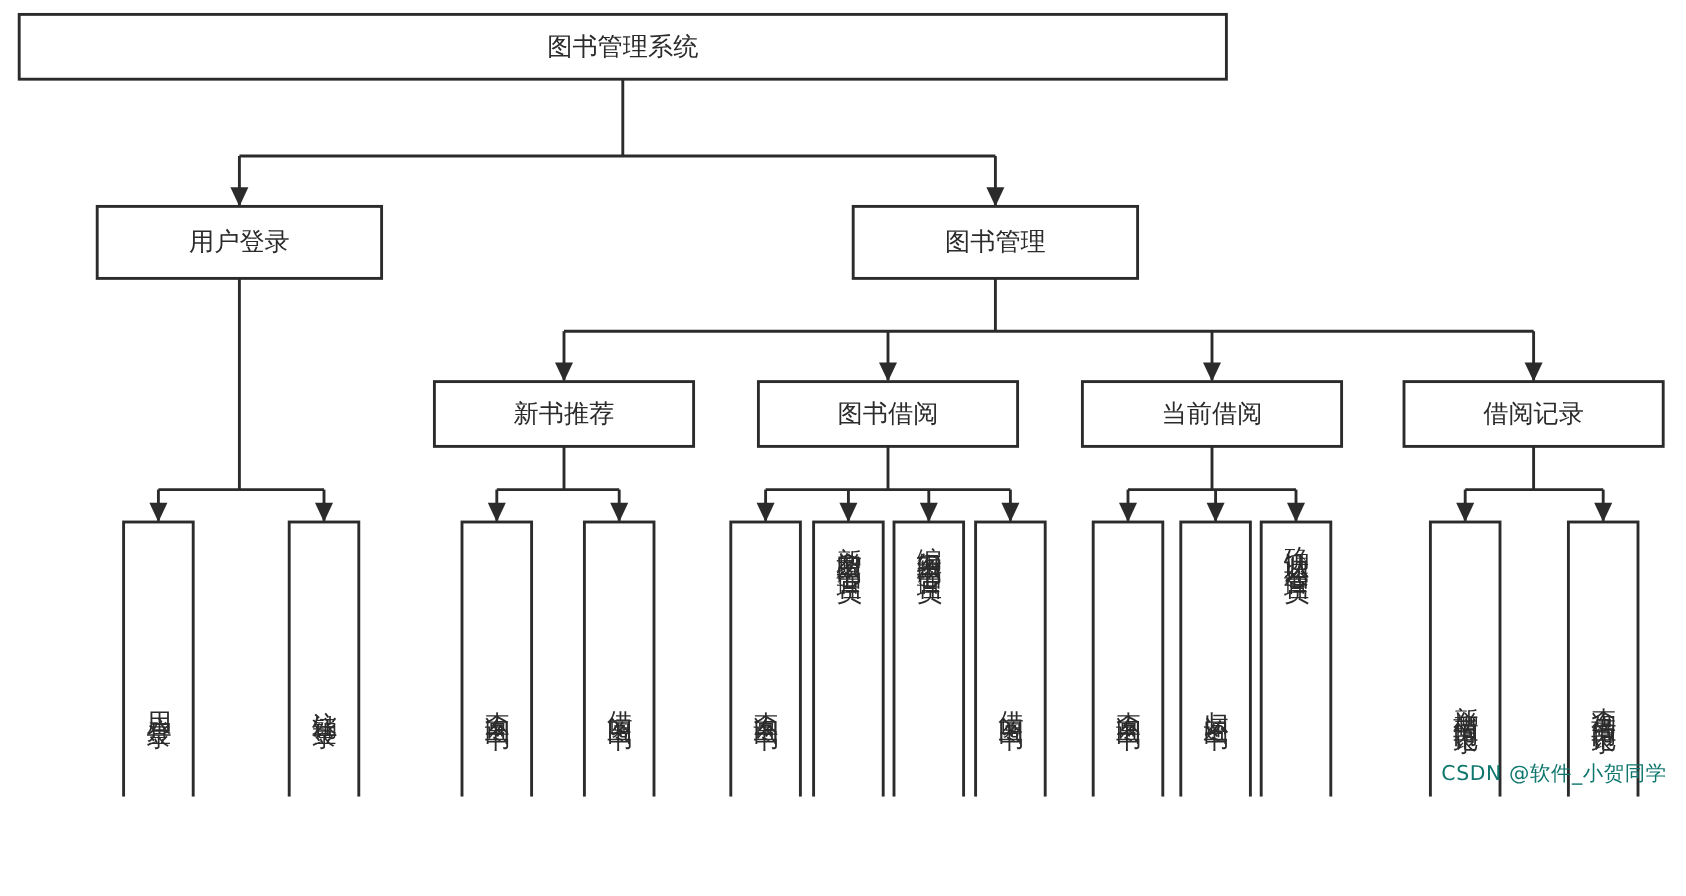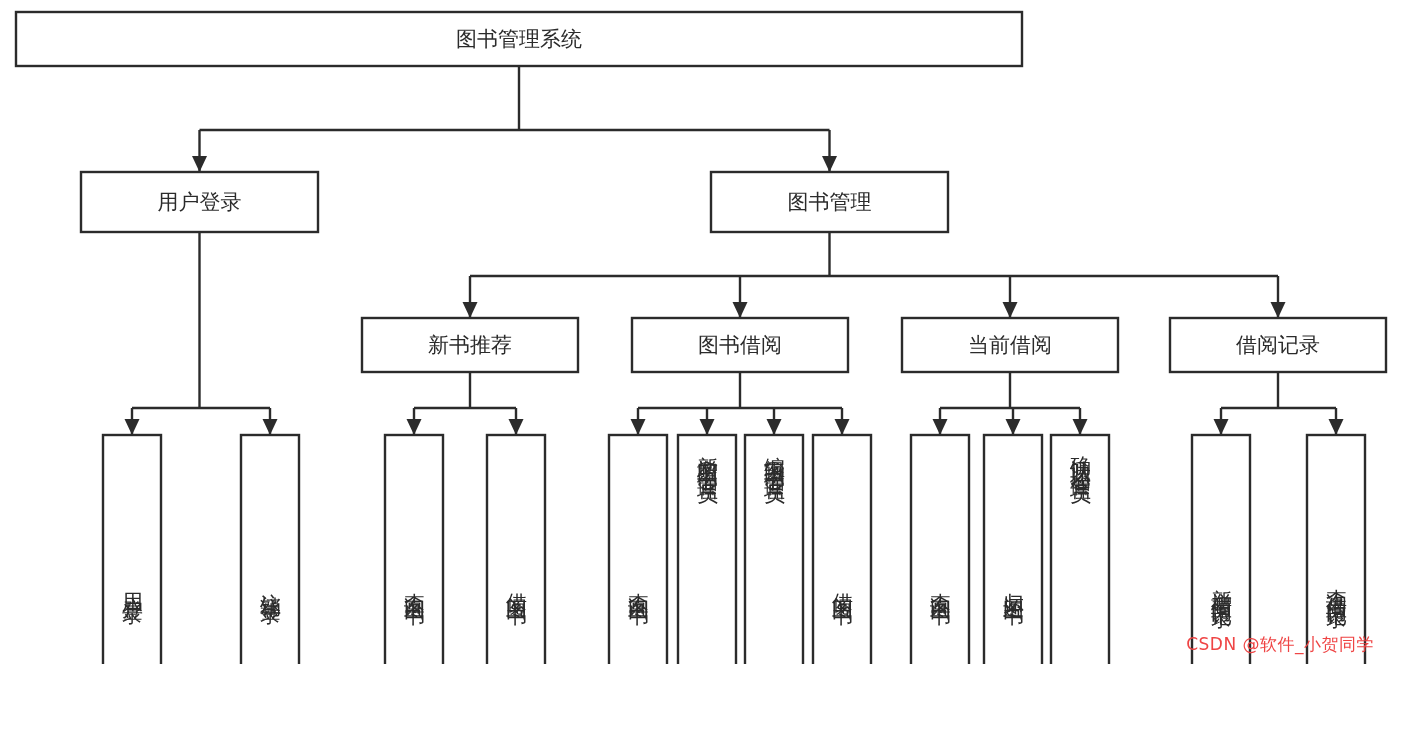--- a/index.html
+++ b/index.html
@@ -63,25 +63,25 @@
     font-family: "DejaVu Sans", "Liberation Sans", sans-serif;
     font-size: 21px;
     line-height: 1.0;
     color: #2b2b2b;
     letter-spacing: 4px;
     white-space: nowrap;
     pointer-events: none;
   }
   .watermark {
     position: absolute;
-    right: 31px;
+    right: 16px;
     bottom: 8px;
     font-family: "DejaVu Sans", "Liberation Sans", sans-serif;
     font-size: 17px;
-    color: #ef4444;
+    color: #0f766e;
     letter-spacing: 0.5px;
     white-space: nowrap;
   }
 </style>
 </head>
 <body>
 
 <div id="diagram-root">
 
   <svg class="flow" viewBox="0 0 1405 747">

